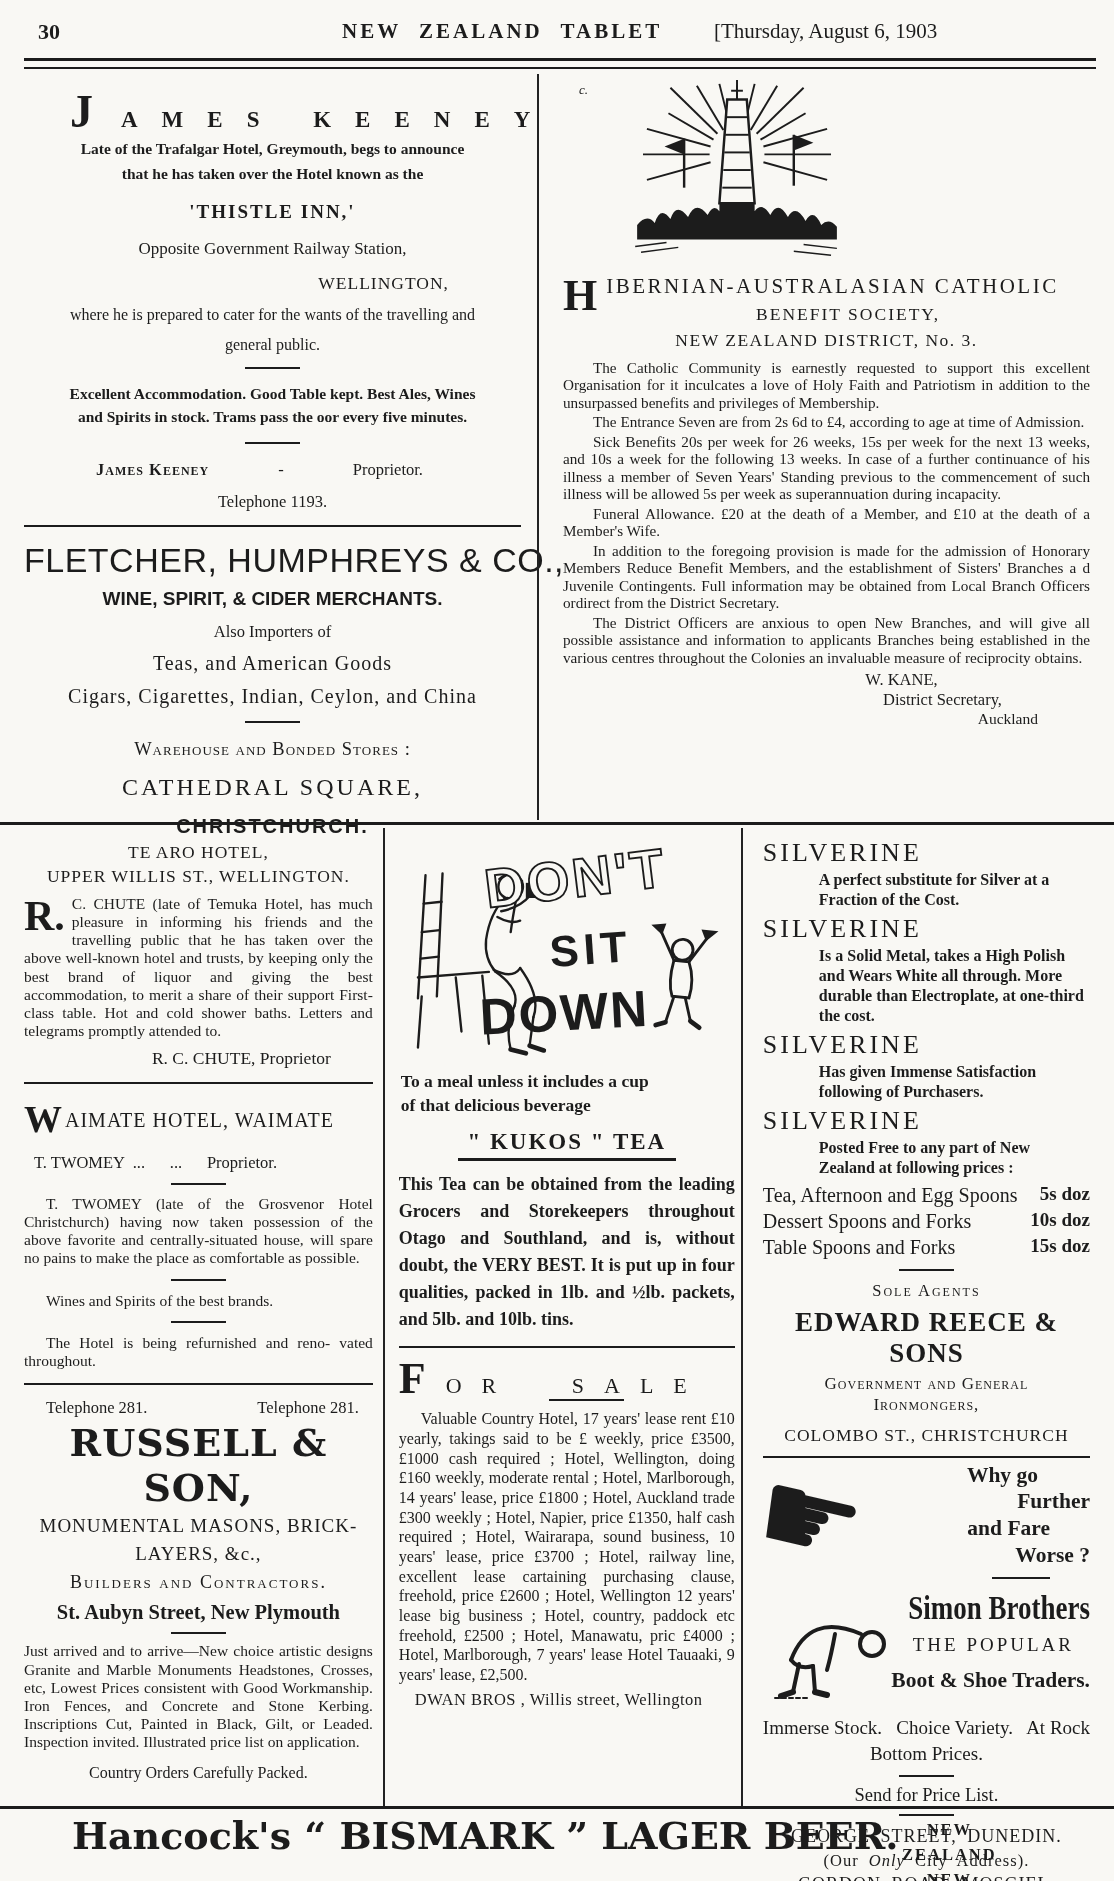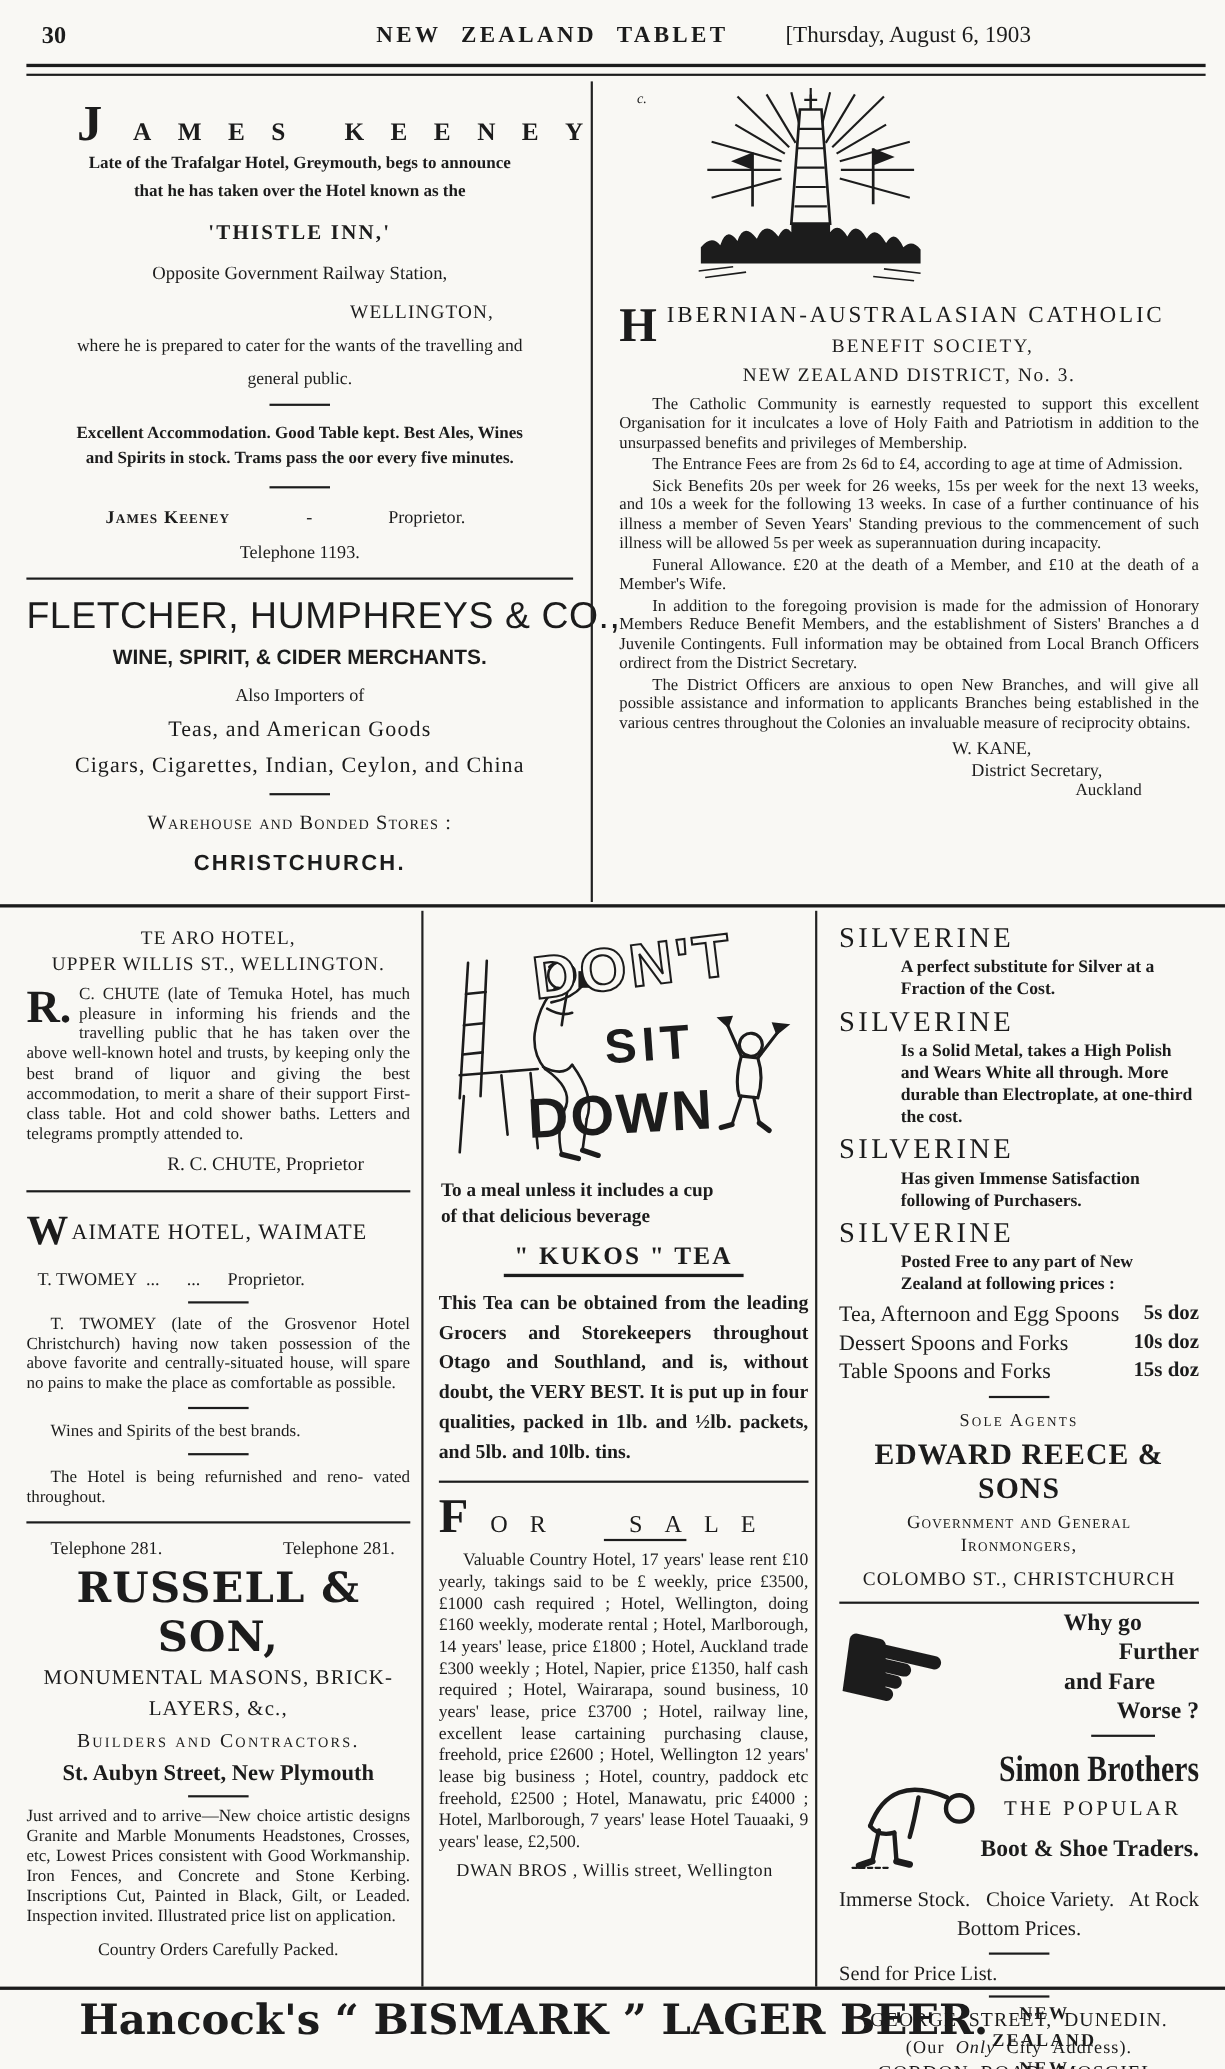--- a/index.html
+++ b/index.html
@@ -101,21 +101,21 @@
   .bent{position:absolute;left:6px;top:120px}
   .simon-txt{width:55%;display:flex;flex-direction:column;align-items:flex-end}
   .why{font-weight:bold;font-size:21.5px;line-height:1.25;text-align:right}
   .why-1{padding-right:52px}
   .why-3{padding-right:40px}
   .why-div{width:58px;border-top:2px solid #1c1c1c;margin:8px 40px 6px 0}
   .s-brand{font-weight:bold;font-size:27px;transform:scaleY(1.25);margin:8px 0 10px;white-space:nowrap}
   .s-pop{font-size:19px;letter-spacing:3px;margin-right:16px}
   .s-trade{font-weight:bold;font-size:21.5px;margin-top:12px;white-space:nowrap}
   .s-stock{text-align:center;font-size:19px;line-height:1.3;margin-top:2px}
-  .s-send{font-size:18.5px}
+  .s-send{text-align:center;font-size:18.5px}
   .s-addr{text-align:center;font-size:18px;letter-spacing:1px;line-height:1.4;word-spacing:5px}
   .sdiv-s{width:55px;border-top:2px solid #1c1c1c;margin:8px auto}
   
   .f-rule{position:absolute;top:1806px;left:0;width:100%;border-top:3px solid #1c1c1c}
   .footer{position:absolute;top:1813px;left:0;width:100%;display:flex;align-items:flex-start}
   .beer{margin-left:72px;font-family:"DejaVu Serif",serif;font-weight:bold;font-size:38px;white-space:nowrap}
   .nz{margin-left:auto;margin-right:118px;text-align:center;font-weight:bold;font-size:16.5px;letter-spacing:2px;line-height:1.5;margin-top:5px}
   svg{display:block}
 </style>
 </head>
@@ -161,20 +161,21 @@
       <div class="colrule"></div>
 
       <div>
         <div class="f-title">FLETCHER, HUMPHREYS &amp; CO.,</div>
         <div class="f-sub c">WINE, SPIRIT, &amp; CIDER MERCHANTS.</div>
         <div class="f-imp c">Also Importers of</div>
         <div class="f-goods c">Teas, and American Goods</div>
         <div class="f-goods c">Cigars, Cigarettes, Indian, Ceylon, and China</div>
         <div class="sdiv"></div>
         <div class="warehouse c">Warehouse and Bonded Stores :</div>
+        <div class="square c">CATHEDRAL SQUARE,</div>
         <div class="chch c">CHRISTCHURCH.</div>
       </div>
     </div>
 
     <div class="vr"></div>
 
     <div class="top-right">
       <span class="emblem-mark">c.</span>
 
       <svg class="emblem" width="225" height="188" viewBox="0 0 225 192">
@@ -221,21 +222,21 @@
       </svg>
 
       <div>
         <div>
           <span class="dc-h">H</span>
           <span class="h1rest">IBERNIAN-AUSTRALASIAN CATHOLIC</span>
           <div class="h2">BENEFIT SOCIETY,</div>
           <div class="h3">NEW ZEALAND DISTRICT, No. 3.</div>
         </div>
         <p class="h-p">The Catholic Community is earnestly requested to support this excellent Organisation for it inculcates a love of Holy Faith and Patriotism in addition to the unsurpassed benefits and privileges of Membership.</p>
-        <p class="h-p">The Entrance Fees are from 2s 6d to £4, according to age at time of Admission.</p>
+        <p class="h-p">The Entrance Seven are from 2s 6d to £4, according to age at time of Admission.</p>
         <p class="h-p">Sick Benefits 20s per week for 26 weeks, 15s per week for the next 13 weeks, and 10s a week for the following 13 weeks.  In case of a further continuance of his illness a member of Seven Years' Standing previous to the commencement of such illness will be allowed 5s per week as superannuation during incapacity.</p>
         <p class="h-p">Funeral Allowance. £20 at the death of a Member, and £10 at the death of a Member's Wife.</p>
         <p class="h-p">In addition to the foregoing provision is made for the admission of Honorary Members Reduce Benefit Members, and the establishment of Sisters' Branches a d Juvenile Contingents.  Full information may be obtained from Local Branch Officers ordirect from the District Secretary.</p>
         <p class="h-p">The District Officers are anxious to open New Branches, and will give all possible assistance and information to applicants Branches being established in the various centres throughout the Colonies an invaluable measure of reciprocity obtains.</p>
         <div class="sig1">W. KANE,</div>
         <div class="sig2">District Secretary,</div>
         <div class="sig3">Auckland</div>
       </div>
     </div>
   </div>

